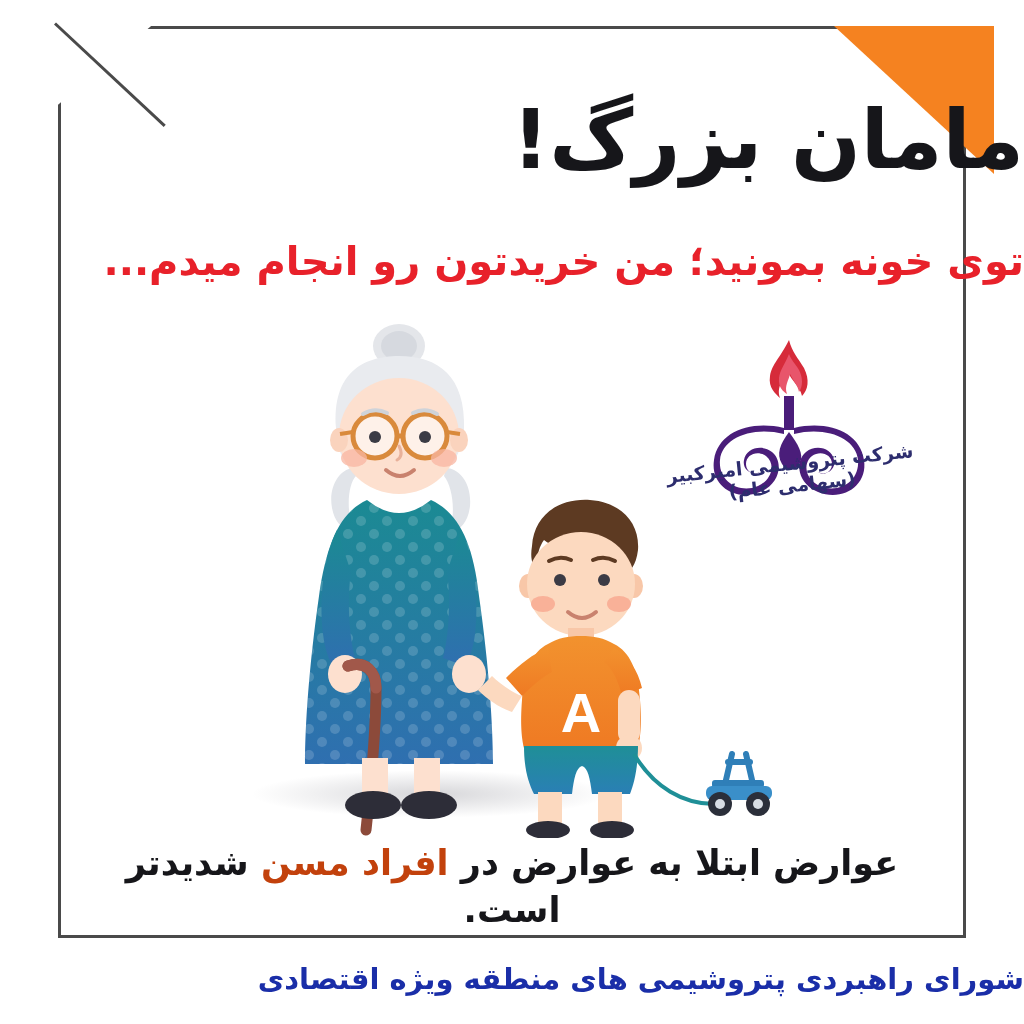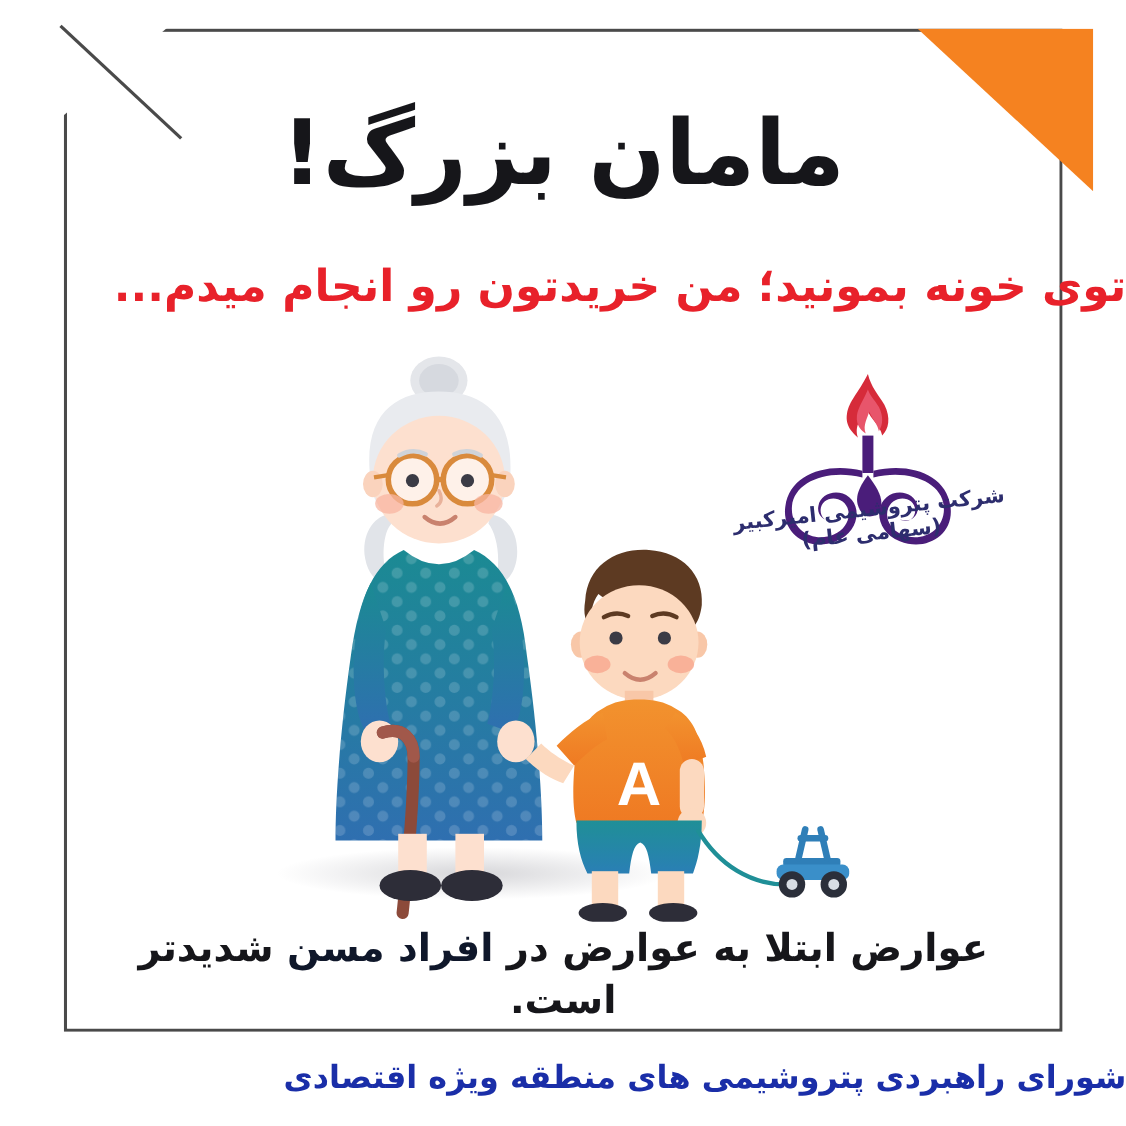--- a/index.html
+++ b/index.html
@@ -75,21 +75,21 @@
     clip-path: polygon(100% 0, 100% 100%, 0 0);
     z-index: 6;
   }
 
   
   .headline {
     position: absolute;
     left: 0;
     right: 0;
     top: 92px;
-    text-align: center;
+    text-align: right;
     font-size: 82px;
     font-weight: bold;
     color: #16161a;
     letter-spacing: -1px;
     z-index: 7;
     direction: rtl;
   }
 
   .subhead {
     position: absolute;
@@ -110,21 +110,21 @@
     right: 90px;
     top: 840px;
     text-align: center;
     font-size: 35px;
     font-weight: bold;
     color: #16161a;
     z-index: 7;
     direction: rtl;
     line-height: 1.35;
   }
-  .bottomline .hl { color: #0f172a; }
+  .bottomline .hl { color: #c2410c; }
 
   .footer {
     position: absolute;
     left: 0;
     right: 0;
     top: 962px;
     text-align: right;
     font-size: 29px;
     font-weight: bold;
     color: #1a2ea8;

